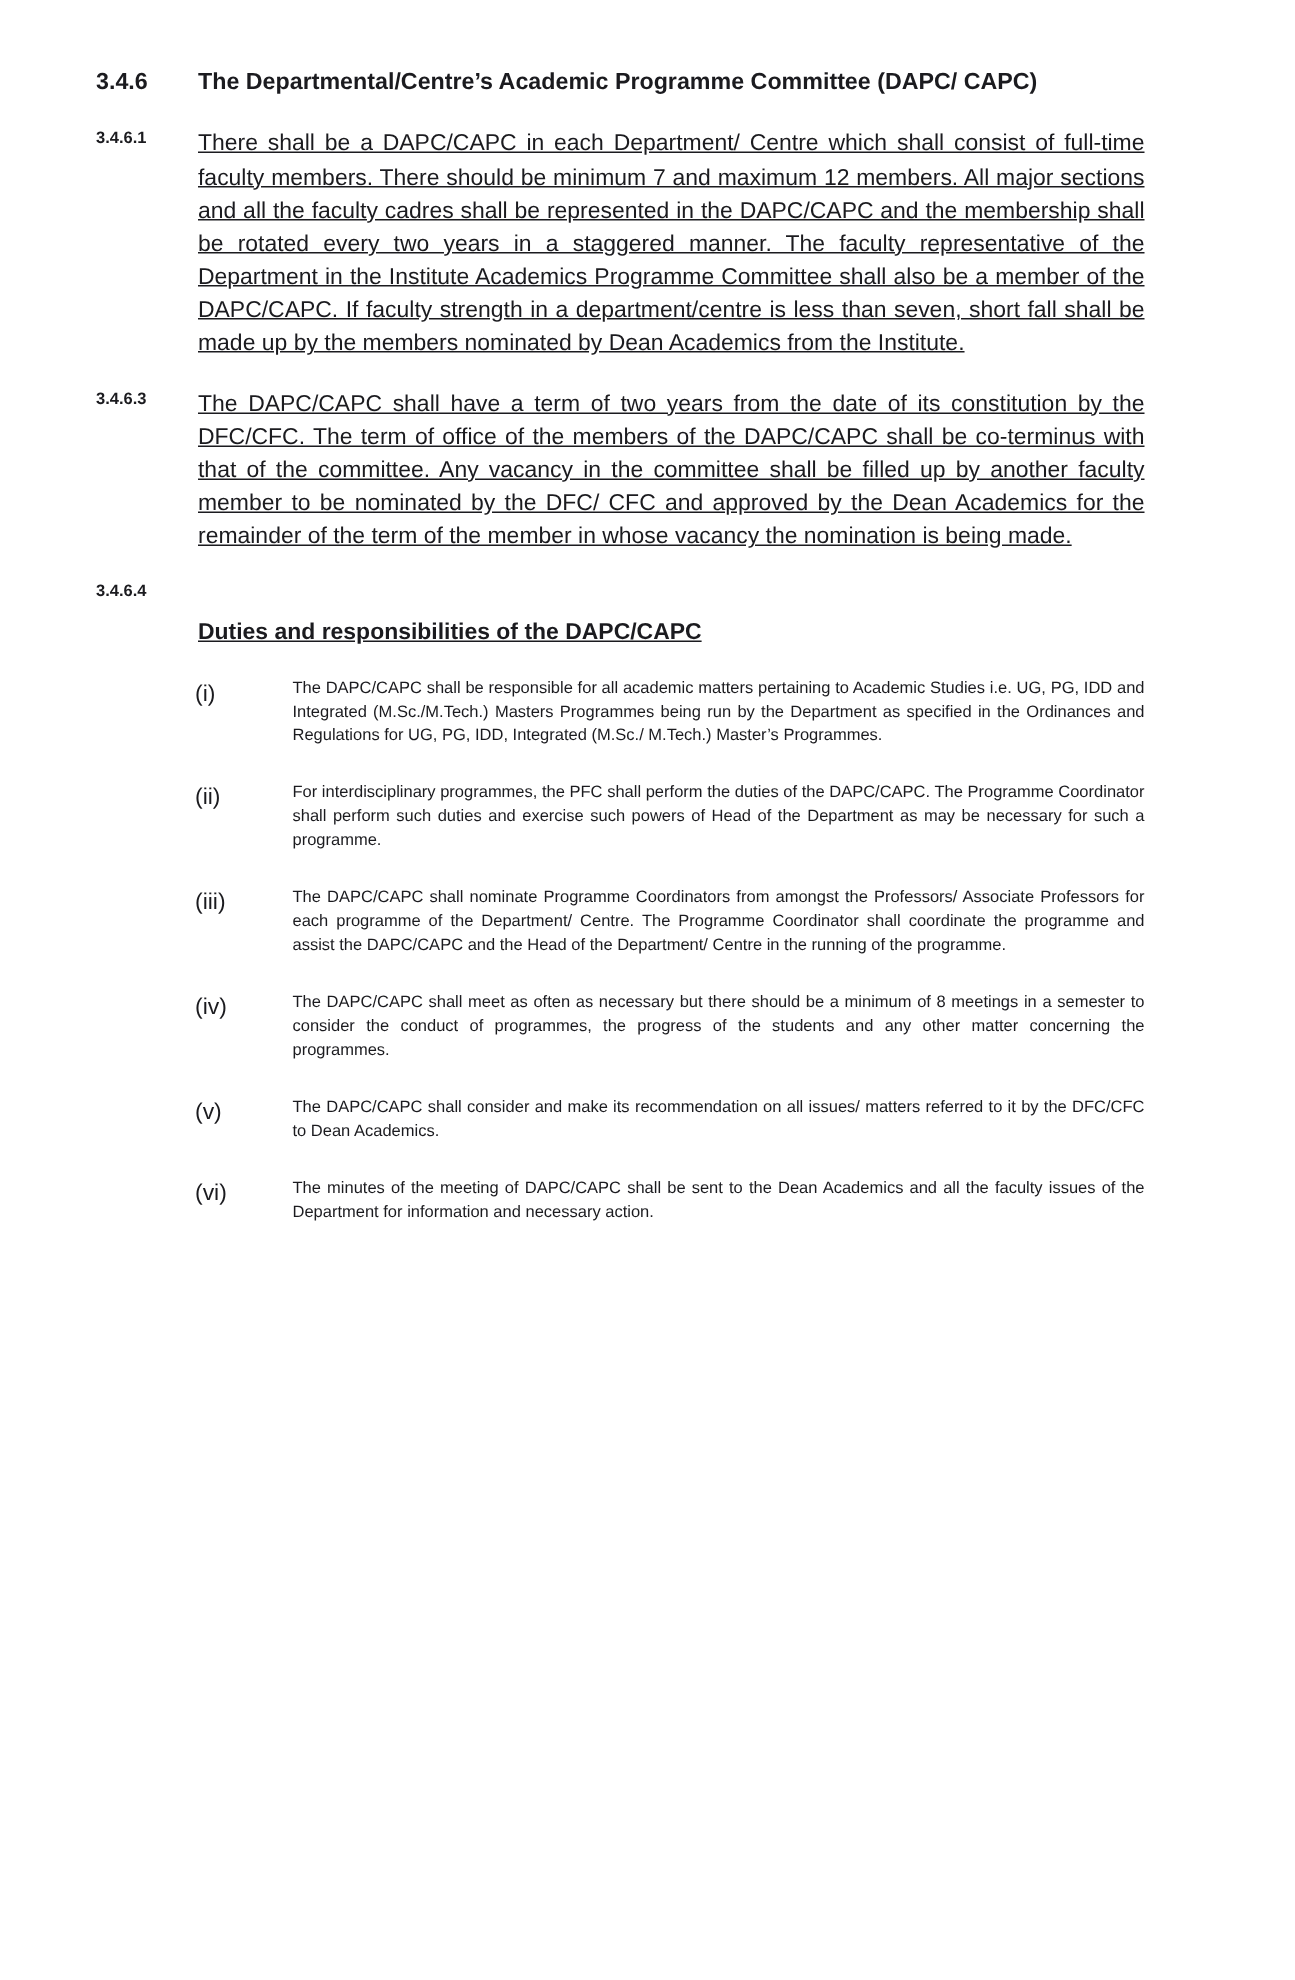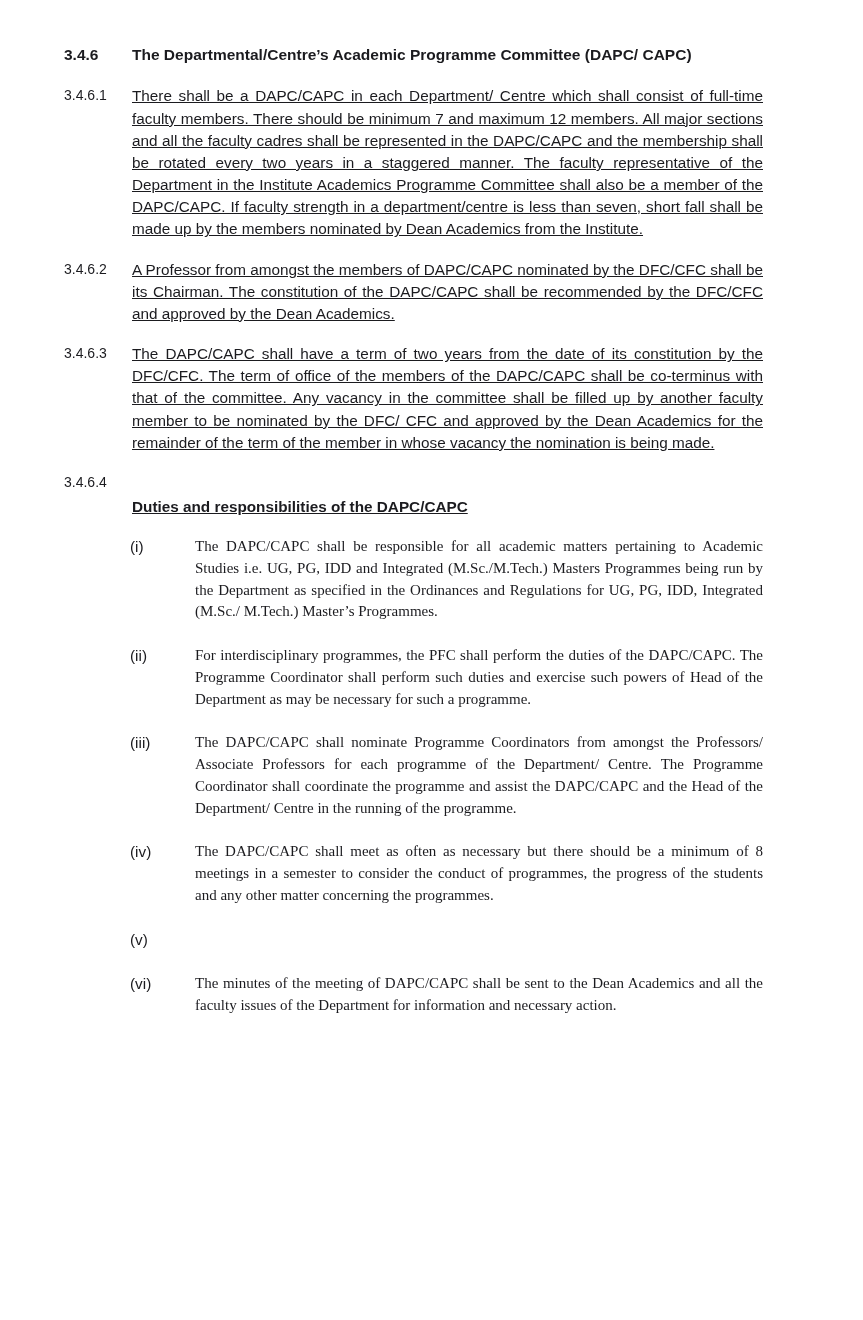--- a/index.html
+++ b/index.html
@@ -44,22 +44,22 @@
   }
 
   
   .clause {
     display: flex;
     align-items: flex-start;
     margin: 0 0 18px 0;
   }
   .clause .num {
     flex: 0 0 68px;
-    font-weight: normal;
-    font-size: 14px;
+    font-weight: bold;
+    font-size: 11px;
     line-height: 1.45;
     white-space: nowrap;
   }
   .clause .body {
     flex: 1;
     font-size: 15.3px;
     line-height: 1.45;
     text-align: justify;
     text-justify: inter-word;
     text-decoration: underline;
@@ -80,49 +80,44 @@
     margin: 0 0 22px 0;
     padding-left: 66px;
   }
   .subitem .rnum {
     flex: 0 0 65px;
     font-size: 15.3px;
     line-height: 1.45;
   }
   .subitem .rbody {
     flex: 1;
-    font-size: 15px;
+    font-size: 11px;
     line-height: 1.45;
     text-align: justify;
     text-justify: inter-word;
-    font-family: Liberation Serif, serif;
   }
   .subitem:last-child {
     margin-bottom: 12px;
   }
 </style>
 </head>
 <body>
 
 <div class="page">
 
   <div class="section-head">
     <div class="num">3.4.6</div>
     <div class="title">The Departmental/Centre’s Academic Programme Committee (DAPC/ CAPC)</div>
   </div>
 
   <div class="clause">
     <div class="num">3.4.6.1</div>
     <div class="body">There shall be a DAPC/CAPC in each Department/ Centre which shall consist of full-time faculty members. There should be minimum 7 and maximum 12 members. All major sections and all the faculty cadres shall be represented in the DAPC/CAPC and the membership shall be rotated every two years in a staggered manner.  The faculty representative of the Department in the Institute Academics Programme Committee shall also be a member of the DAPC/CAPC. If faculty strength in a department/centre is less than seven, short fall shall be made up by the members nominated by Dean Academics from the Institute.</div>
   </div>
 
-  <div class="clause">
-    <div class="num">3.4.6.2</div>
-    <div class="body">A Professor from amongst the members of DAPC/CAPC nominated by the DFC/CFC shall be its Chairman. The constitution of the DAPC/CAPC shall be recommended by the DFC/CFC and approved by the Dean Academics.</div>
-  </div>
 
   <div class="clause">
     <div class="num">3.4.6.3</div>
     <div class="body">The DAPC/CAPC shall have a term of two years from the date of its constitution by the DFC/CFC. The term of office of the members of the DAPC/CAPC shall be co-terminus with that of the committee. Any vacancy in the committee shall be filled up by another faculty member to be nominated by the DFC/ CFC and approved by the Dean Academics for the remainder of the term of the member in whose vacancy the nomination is being made.</div>
   </div>
 
   <div class="clause bold">
     <div class="num">3.4.6.4</div>
     <div class="body">Duties and responsibilities of the DAPC/CAPC</div>
   </div>
@@ -144,20 +139,21 @@
       <div class="rbody">The DAPC/CAPC shall nominate Programme Coordinators from amongst the Professors/ Associate Professors for each programme of the Department/ Centre. The Programme Coordinator shall coordinate the programme and assist the DAPC/CAPC and the Head of the Department/ Centre in the running of the programme.</div>
     </div>
 
     <div class="subitem">
       <div class="rnum">(iv)</div>
       <div class="rbody">The DAPC/CAPC shall meet as often as necessary but there should be a minimum of 8 meetings in a semester to consider the conduct of programmes, the progress of the students and any other matter concerning the programmes.</div>
     </div>
 
     <div class="subitem">
       <div class="rnum">(v)</div>
+      <div class="rbody">The DAPC/CAPC shall consider and make its recommendation on all issues/ matters referred to it by the DFC/CFC to Dean Academics.</div>
     </div>
 
     <div class="subitem">
       <div class="rnum">(vi)</div>
       <div class="rbody">The minutes of the meeting of DAPC/CAPC shall be sent to the Dean Academics and all the faculty issues of the Department for information and necessary action.</div>
     </div>
 
   </div>
 
 </div>

